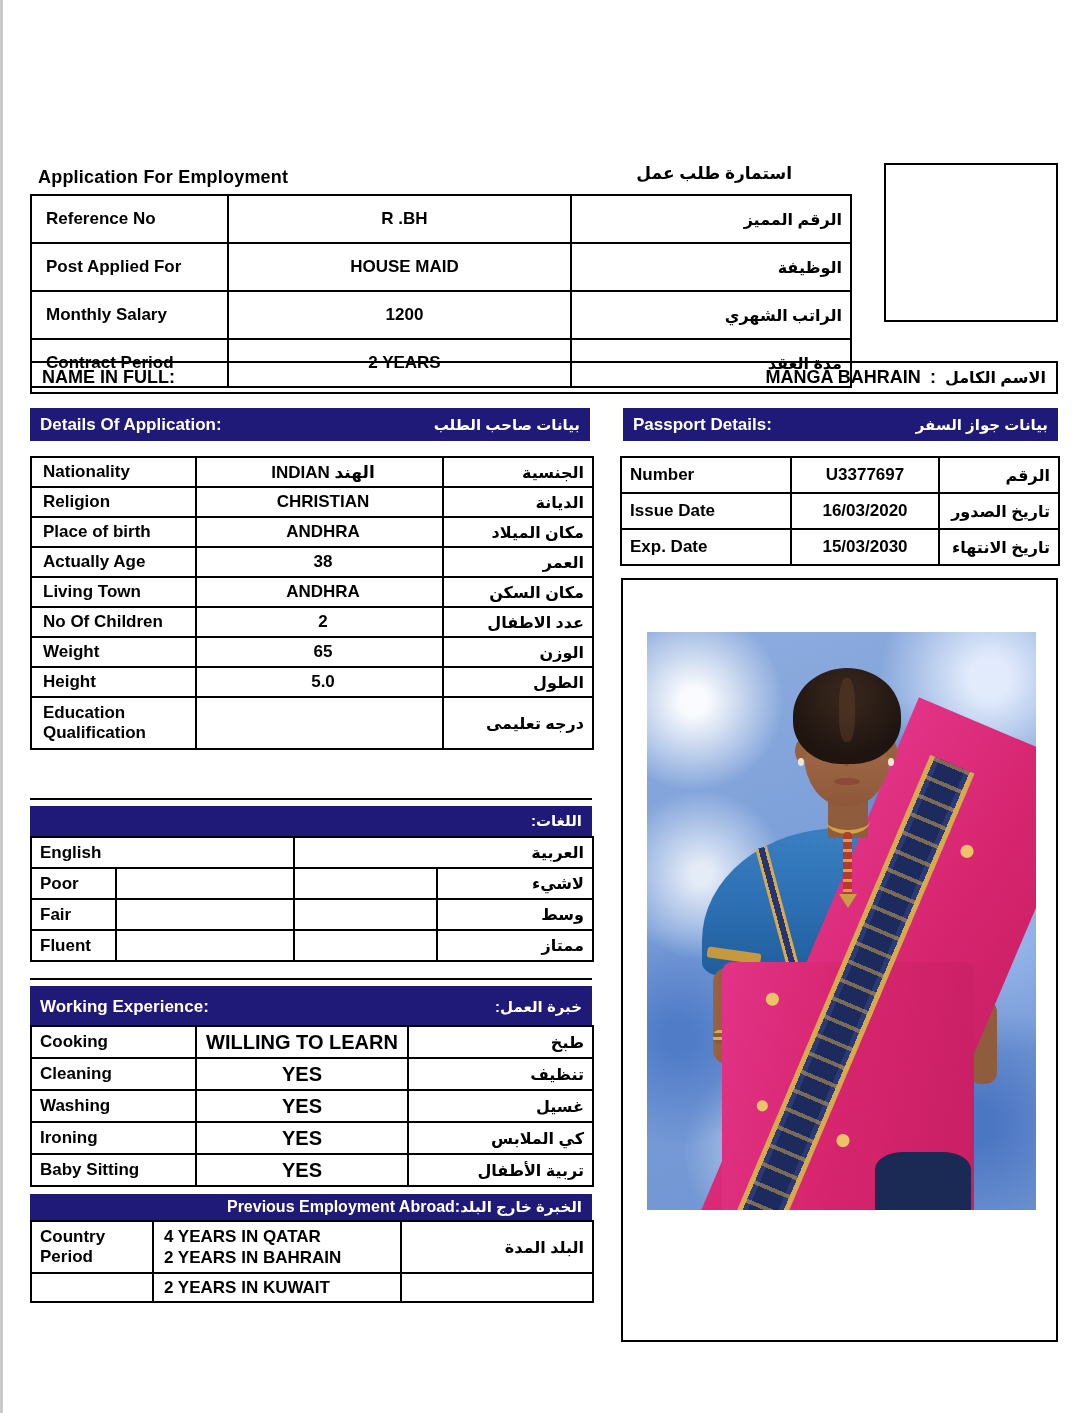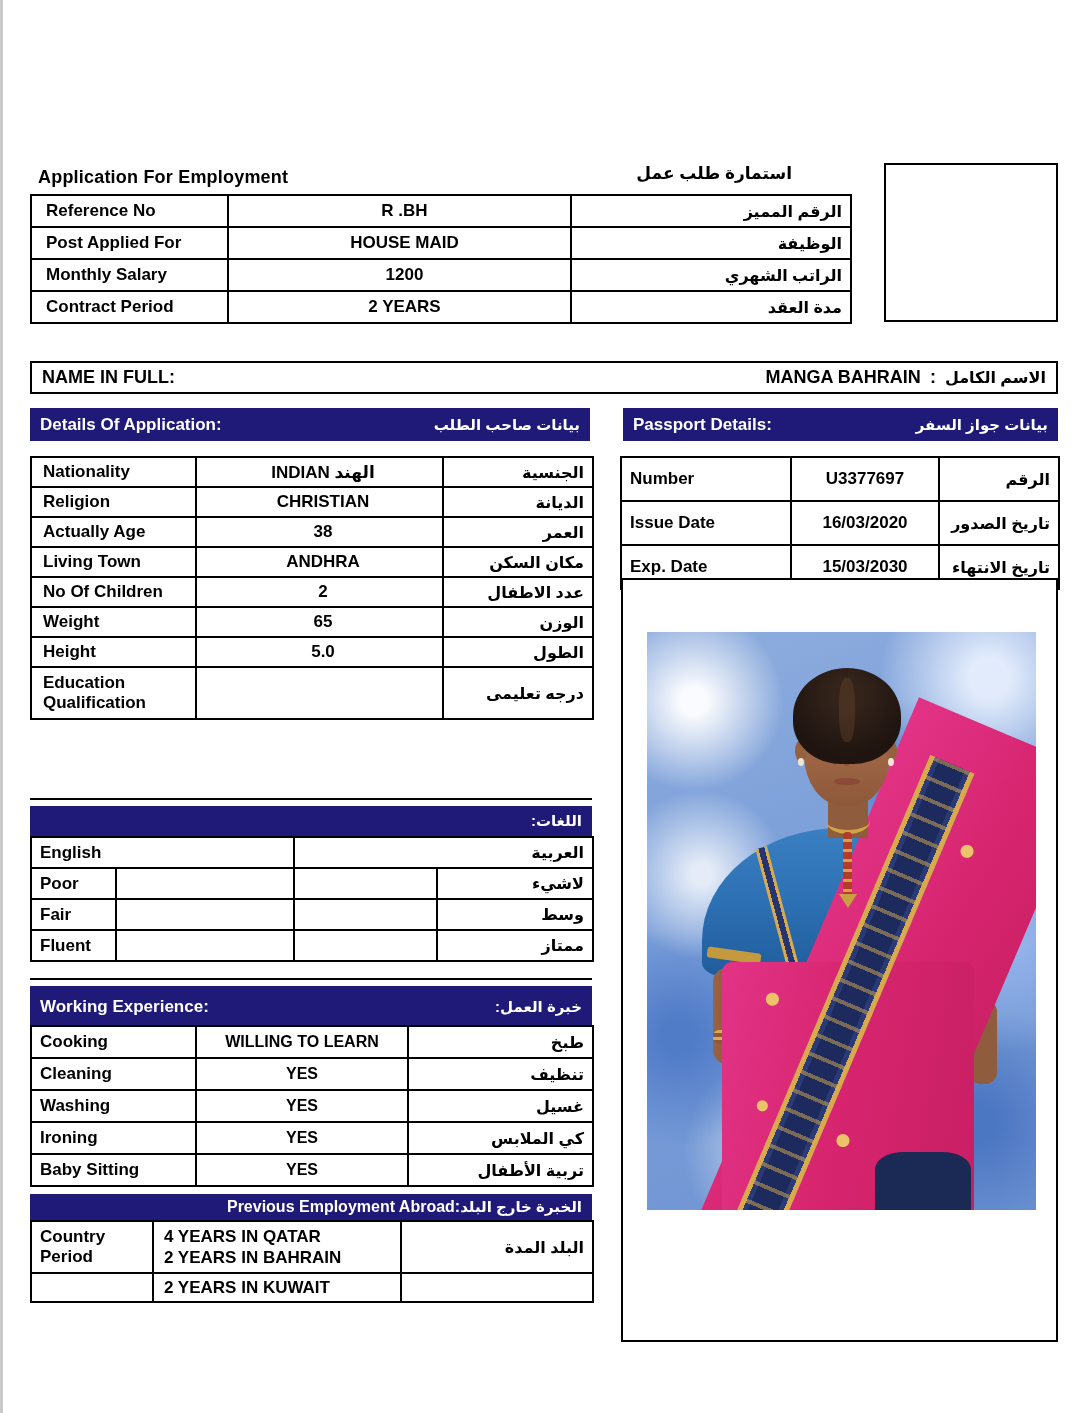--- a/index.html
+++ b/index.html
@@ -17,21 +17,21 @@
   .title-ar{left:460px;top:163px;width:332px;font-size:17px;text-align:right;direction:rtl;}
 
   
   table{border-collapse:collapse;table-layout:fixed;}
   td{border:2px solid #000;font-weight:bold;vertical-align:middle;overflow:hidden;}
   td.lbl{font-size:17px;text-align:left;padding-left:8px;}
   td.val{font-size:17px;text-align:center;padding:0 4px;}
   td.ar{font-size:16px;text-align:right;direction:rtl;padding-right:8px;}
 
   .top-table{left:30px;top:194px;width:820px;}
-  .top-table td{height:32px;padding-left:14px;}
+  .top-table td{height:48px;padding-left:14px;}
 
   .corner-box{left:884px;top:163px;width:174px;height:159px;border:2px solid #000;background:#fff;}
 
   .name-bar{
     left:30px;top:361px;width:1028px;height:33px;border:2px solid #000;
     display:flex;justify-content:space-between;align-items:center;padding:0 10px;font-size:18px;
   }
   .name-right{display:flex;align-items:center;gap:9px;}
   .name-right .ar-inline{font-size:16px;direction:rtl;}
 
@@ -47,28 +47,28 @@
   .pe-bar{left:30px;top:1194px;width:562px;height:26px;font-size:16px;justify-content:flex-end;}
   .rule{background:#000;height:2px;}
   .lang-rule{left:30px;top:798px;width:562px;}
   .we-rule{left:30px;top:978px;width:562px;}
 
   .details-table{left:30px;top:456px;width:562px;}
   .details-table td{height:30px;padding-left:11px;}
   .details-table tr.tall td{height:52px;}
 
   .passport-table{left:620px;top:456px;width:438px;}
-  .passport-table td{height:44px;}
+  .passport-table td{height:36px;}
 
   .lang-table{left:30px;top:836px;width:562px;}
   .lang-table td{height:31px;}
 
   .we-table{left:30px;top:1025px;width:562px;}
   .we-table td{height:32px;}
-  .we-table td.val{font-size:16px;}
+  .we-table td.val{font-size:20px;}
 
   .pe-table{left:30px;top:1220px;width:562px;}
   .pe-table td.lbl{font-size:17px;line-height:1.2;}
   .pe-table td.val2{font-size:17px;text-align:left;padding-left:10px;line-height:1.25;}
   .pe-table tr.r1 td{height:52px;}
   .pe-table tr.r2 td{height:29px;}
 
   
   .photo-box{left:621px;top:578px;width:437px;height:764px;border:2px solid #000;background:#fff;}
   .photo{
@@ -205,20 +205,25 @@
     <td class="lbl">Nationality</td>
     <td class="val">INDIAN الهند</td>
     <td class="ar">الجنسية</td>
   </tr>
   <tr>
     <td class="lbl">Religion</td>
     <td class="val">CHRISTIAN</td>
     <td class="ar">الديانة</td>
   </tr>
   <tr>
+    <td class="lbl">Place of birth</td>
+    <td class="val">ANDHRA</td>
+    <td class="ar">مكان الميلاد</td>
+  </tr>
+  <tr>
     <td class="lbl">Actually Age</td>
     <td class="val">38</td>
     <td class="ar">العمر</td>
   </tr>
   <tr>
     <td class="lbl">Living Town</td>
     <td class="val">ANDHRA</td>
     <td class="ar">مكان السكن</td>
   </tr>
   <tr>

